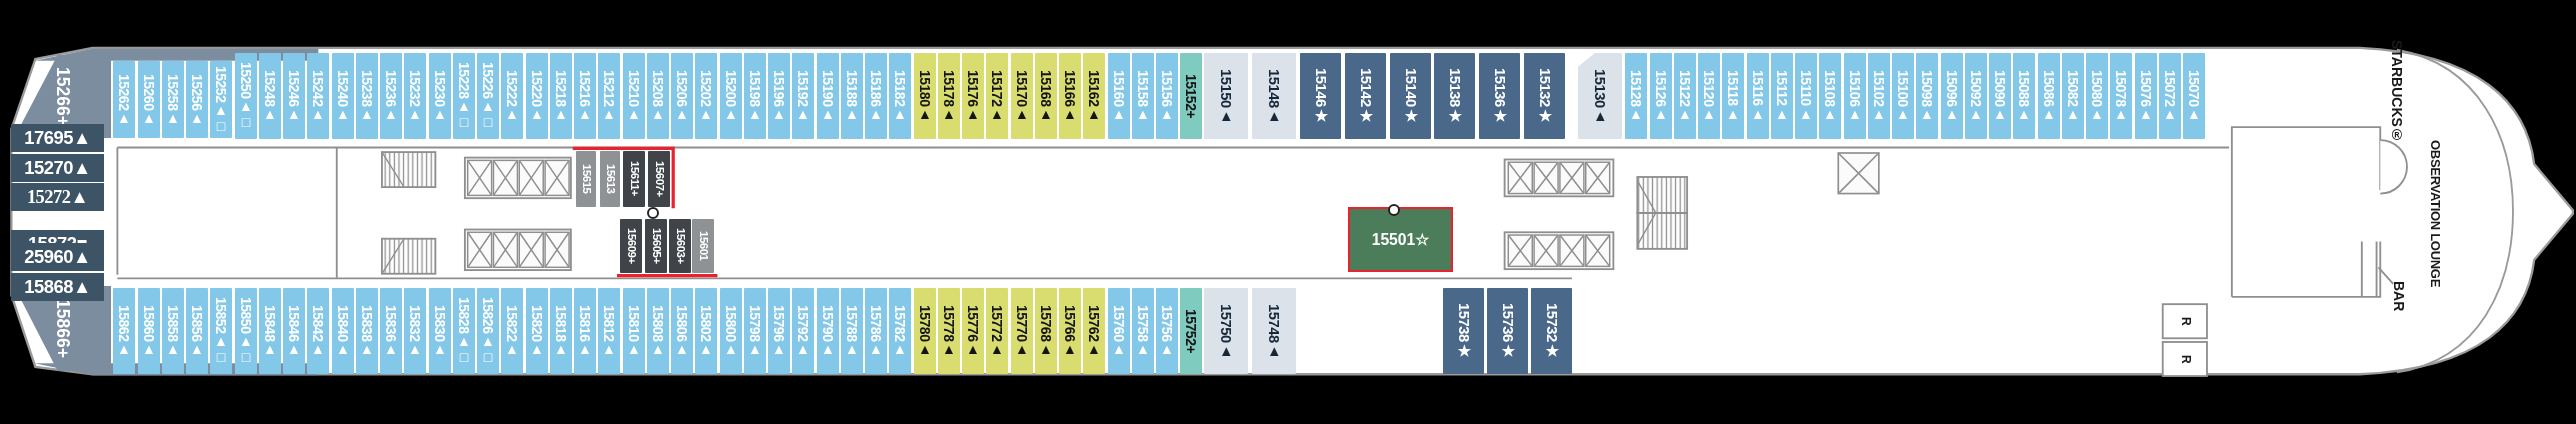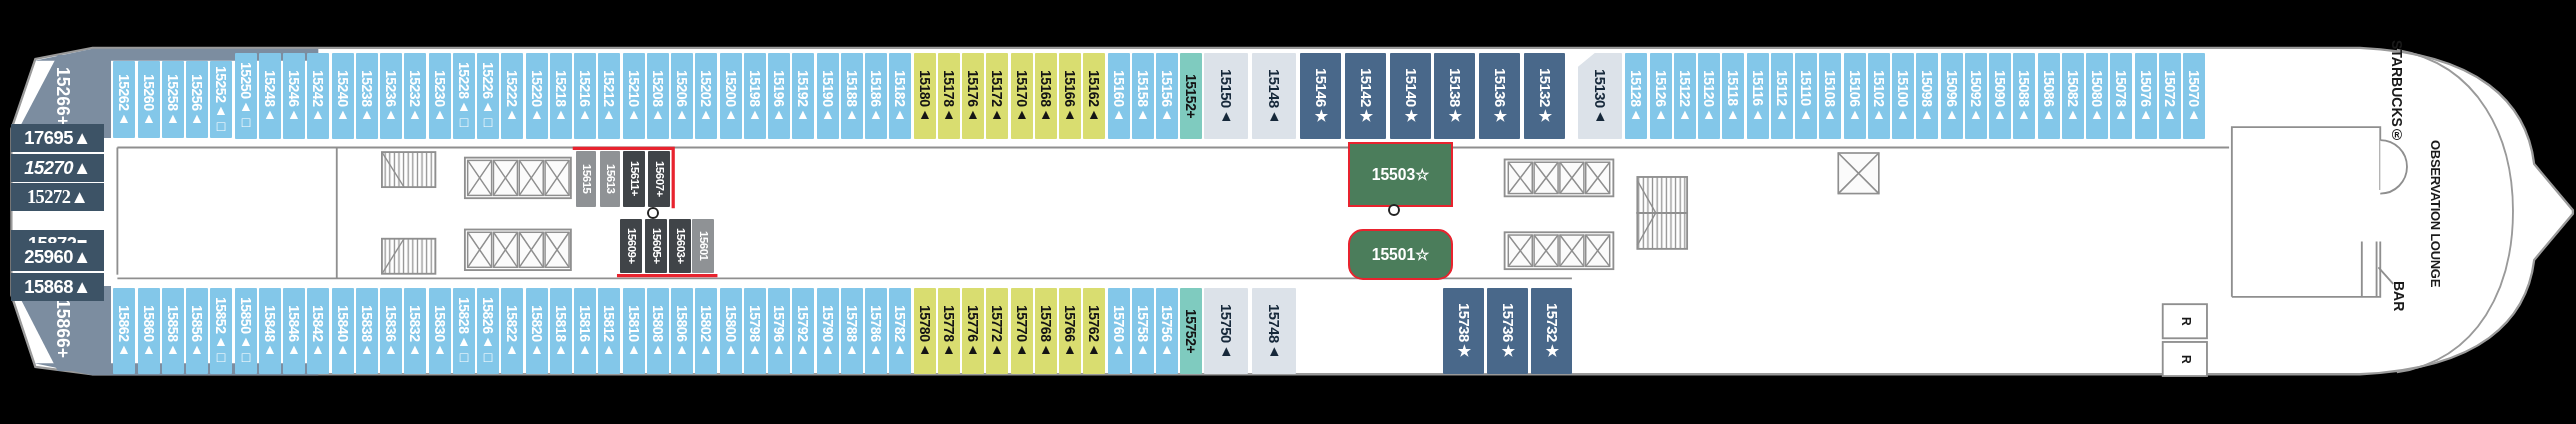--- a/index.html
+++ b/index.html
@@ -19,21 +19,21 @@
   .c-notch{clip-path:polygon(0 16%,38% 0,100% 0,100% 100%,0 100%);}
   .tip-block{position:absolute;background:#7c8da0;color:#fff;display:flex;align-items:center;justify-content:center;
          writing-mode:vertical-rl;text-orientation:mixed;font-weight:700;font-size:17.5px;}
   #tip-top{left:14px;top:55px;width:97px;height:83px;clip-path:polygon(45% 0,100% 0,100% 100%,0 100%);}
   #tip-bottom{left:14px;top:286px;width:97px;height:85px;clip-path:polygon(0 0,100% 0,100% 100%,45% 100%);}
   .stack-box{position:absolute;left:11px;width:93px;height:28px;background:#3d5366;color:#fff;
          display:flex;align-items:center;justify-content:center;font-weight:700;font-size:18.4px;letter-spacing:-0.5px;}
   .suite{position:absolute;left:1348px;width:105px;background:#4b7d5b;border:2.8px solid #e8232e;color:#fff;
          display:flex;align-items:center;justify-content:center;font-weight:700;font-size:15.7px;box-sizing:border-box;cursor:pointer;}
   #suite-0{top:142px;height:65px;}
-  #suite-1{top:229px;height:51px;border-radius:15px;}
+  #suite-1{top:207px;height:65px;}
   .door-circle{position:absolute;width:12px;height:12px;border:2.3px solid #222;border-radius:50%;
          background:#fff;box-sizing:border-box;}
   #door-1{left:647px;top:207px;}
   #door-2{left:1388px;top:204px;}
   .vtext{position:absolute;writing-mode:vertical-rl;text-orientation:mixed;font-weight:700;color:#1a1a1a;
          display:flex;align-items:center;justify-content:center;white-space:nowrap;}
   #starbucks-label{left:2386px;top:42px;width:22px;height:98px;font-size:14px;}
   #obs-label{left:2423px;top:136px;width:24px;height:155px;font-size:13px;letter-spacing:-0.3px;}
   #bar-label{left:2388px;top:277px;width:22px;height:39px;font-size:14px;}
   .rr-label{position:absolute;writing-mode:vertical-rl;font-weight:700;color:#1a1a1a;font-size:12px;
@@ -286,28 +286,27 @@
       <div class="cabin c-dark" style="left: 1531px; top: 288px; width: 41px; height: 86px;">15732★</div>
       <div class="cabin c-int-gray" style="left: 576px; top: 151px; width: 20px; height: 56px;">15615</div>
       <div class="cabin c-int-gray" style="left: 600px; top: 151px; width: 20px; height: 56px;">15613</div>
       <div class="cabin c-int-dark" style="left: 623px; top: 151px; width: 22px; height: 56px;">15611+</div>
       <div class="cabin c-int-dark" style="left: 648px; top: 151px; width: 22px; height: 56px;">15607+</div>
       <div class="cabin c-int-dark" style="left: 620px; top: 219px; width: 22px; height: 54px;">15609+</div>
       <div class="cabin c-int-dark" style="left: 645px; top: 219px; width: 22px; height: 54px;">15605+</div>
       <div class="cabin c-int-dark" style="left: 669px; top: 219px; width: 22px; height: 54px;">15603+</div>
       <div class="cabin c-int-gray" style="left: 692px; top: 219px; width: 22px; height: 54px;">15601</div>
       <div class="stack-box" style="top: 124px;">17695▲</div>
-      <div class="stack-box" style="top: 154px; font-style: italic;">15270▲</div>
+      <div class="stack-box" style="top: 154px;">15270▲</div>
       <div class="stack-box" style="top: 183px; font-family: Liberation Serif, serif;">15272▲</div>
       <div class="stack-box" style="top: 230px;">15872■</div>
       <div class="stack-box" style="top: 243px;">25960▲</div>
       <div class="stack-box" style="top: 273px; text-align: center;">15868▲</div>
     </div>
 
-  <div class="suite" id="suite-0">15503☆</div>
   <div class="suite" id="suite-1">15501☆</div>
 
   <div class="door-circle" id="door-1"></div>
   <div class="door-circle" id="door-2"></div>
 
   <div class="vtext" id="starbucks-label">STARBUCKS®</div>
   <div class="vtext" id="obs-label">OBSERVATION LOUNGE</div>
   <div class="vtext" id="bar-label">BAR</div>
   <div class="rr-label" id="rr-0">R</div>
   <div class="rr-label" id="rr-1">R</div>

